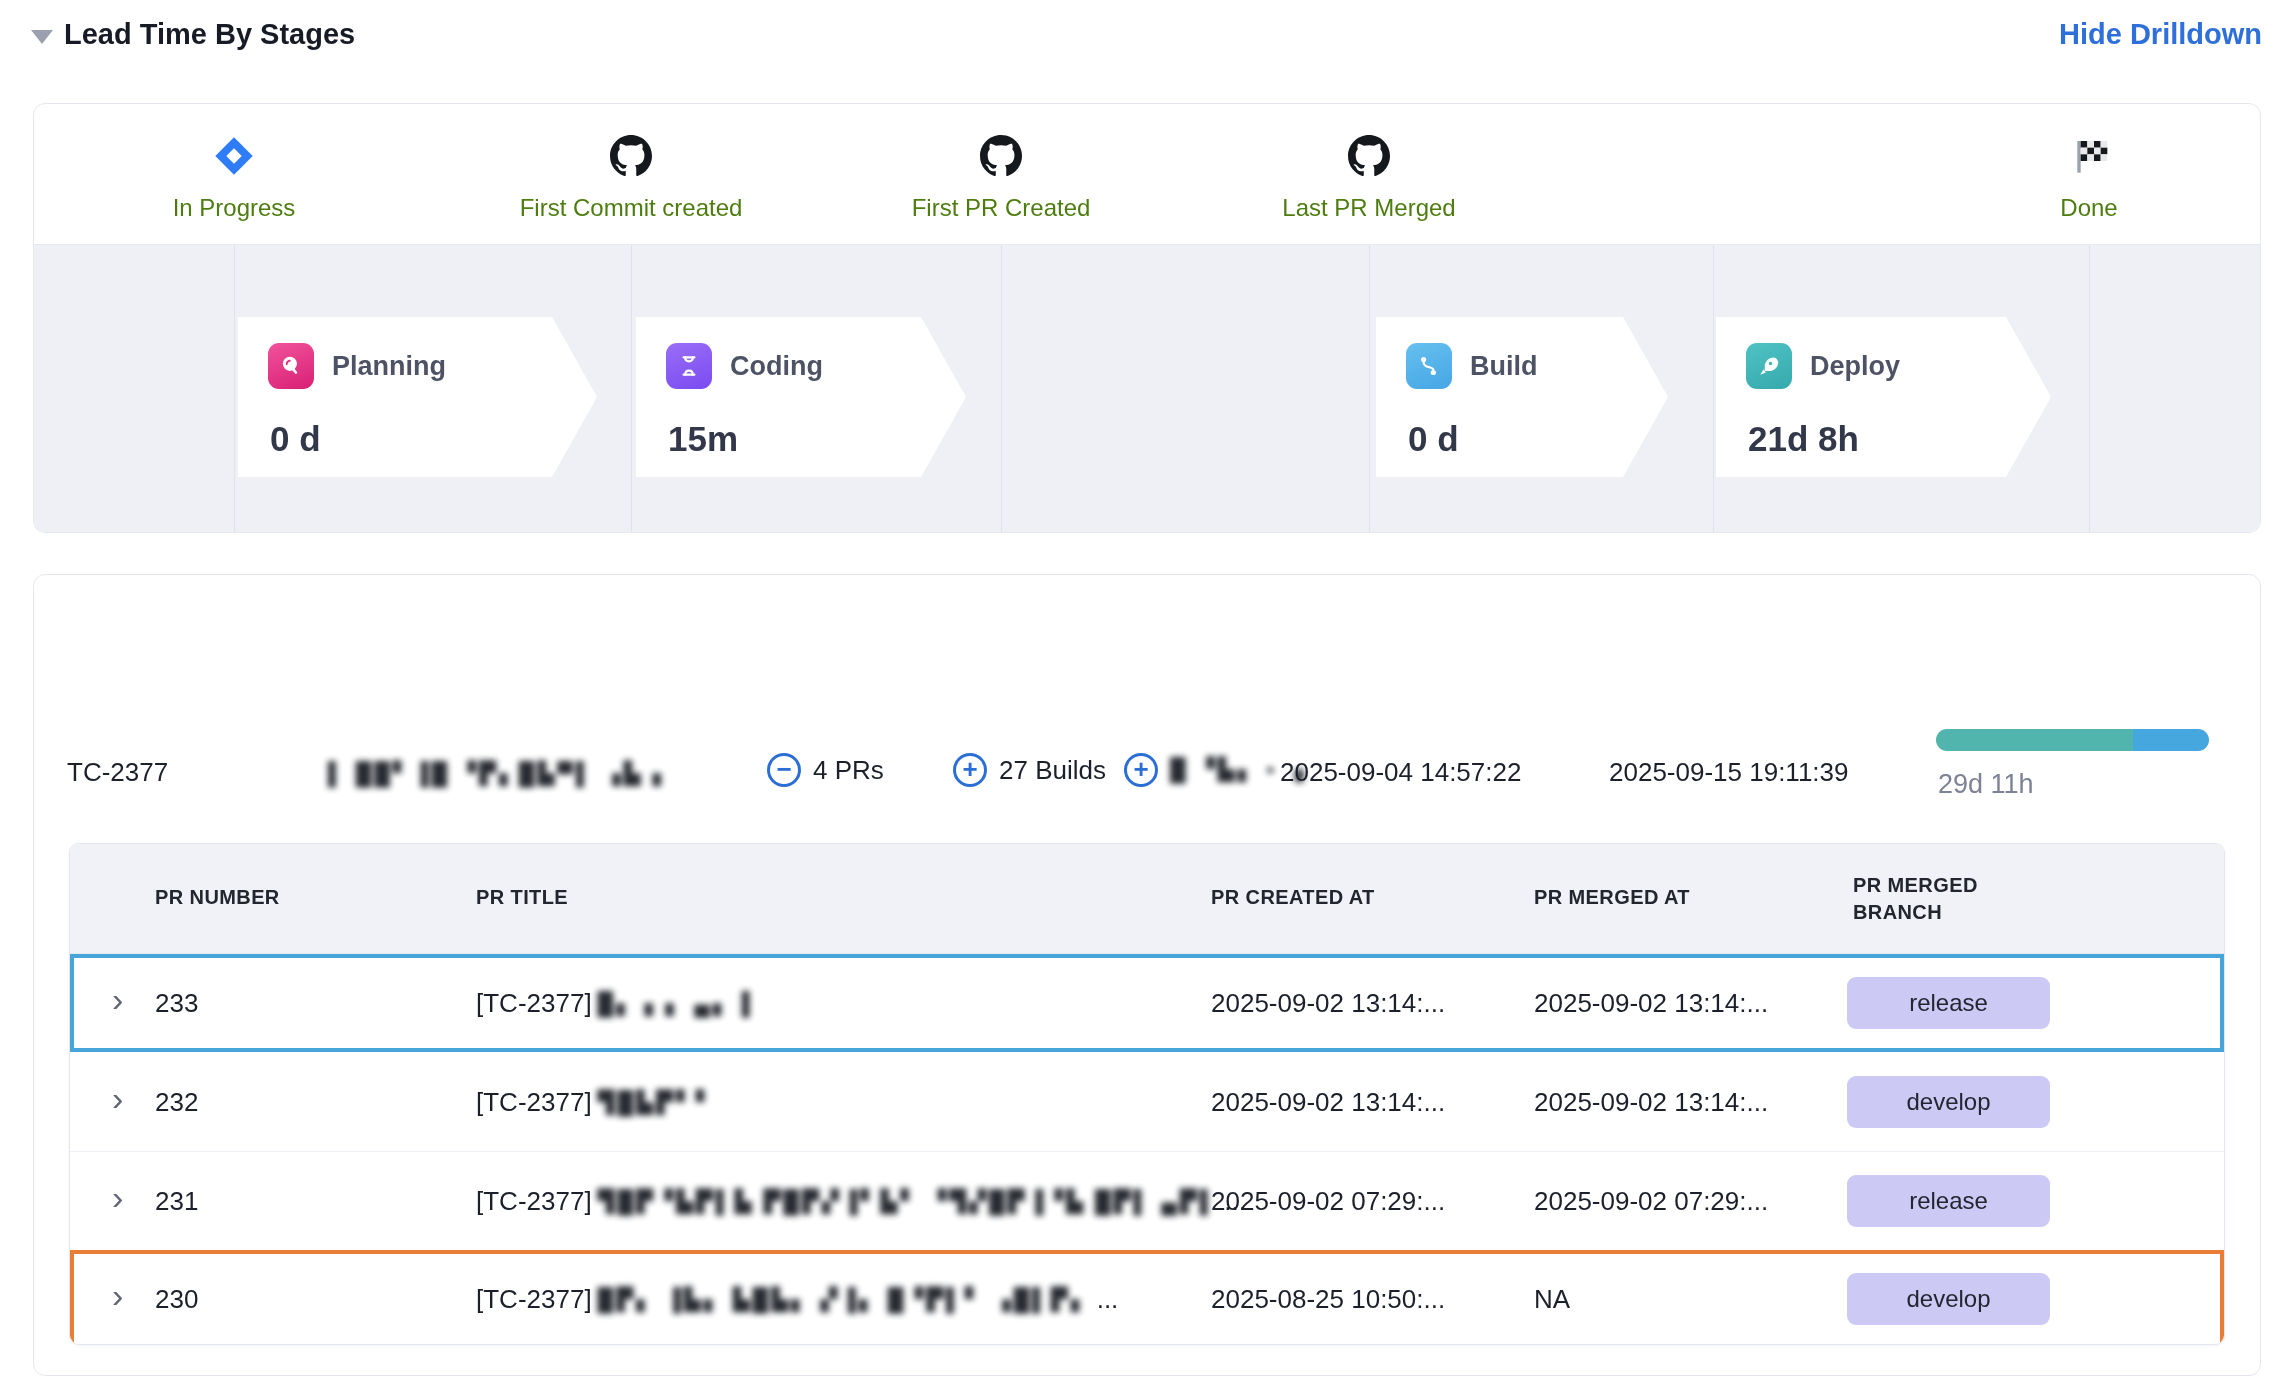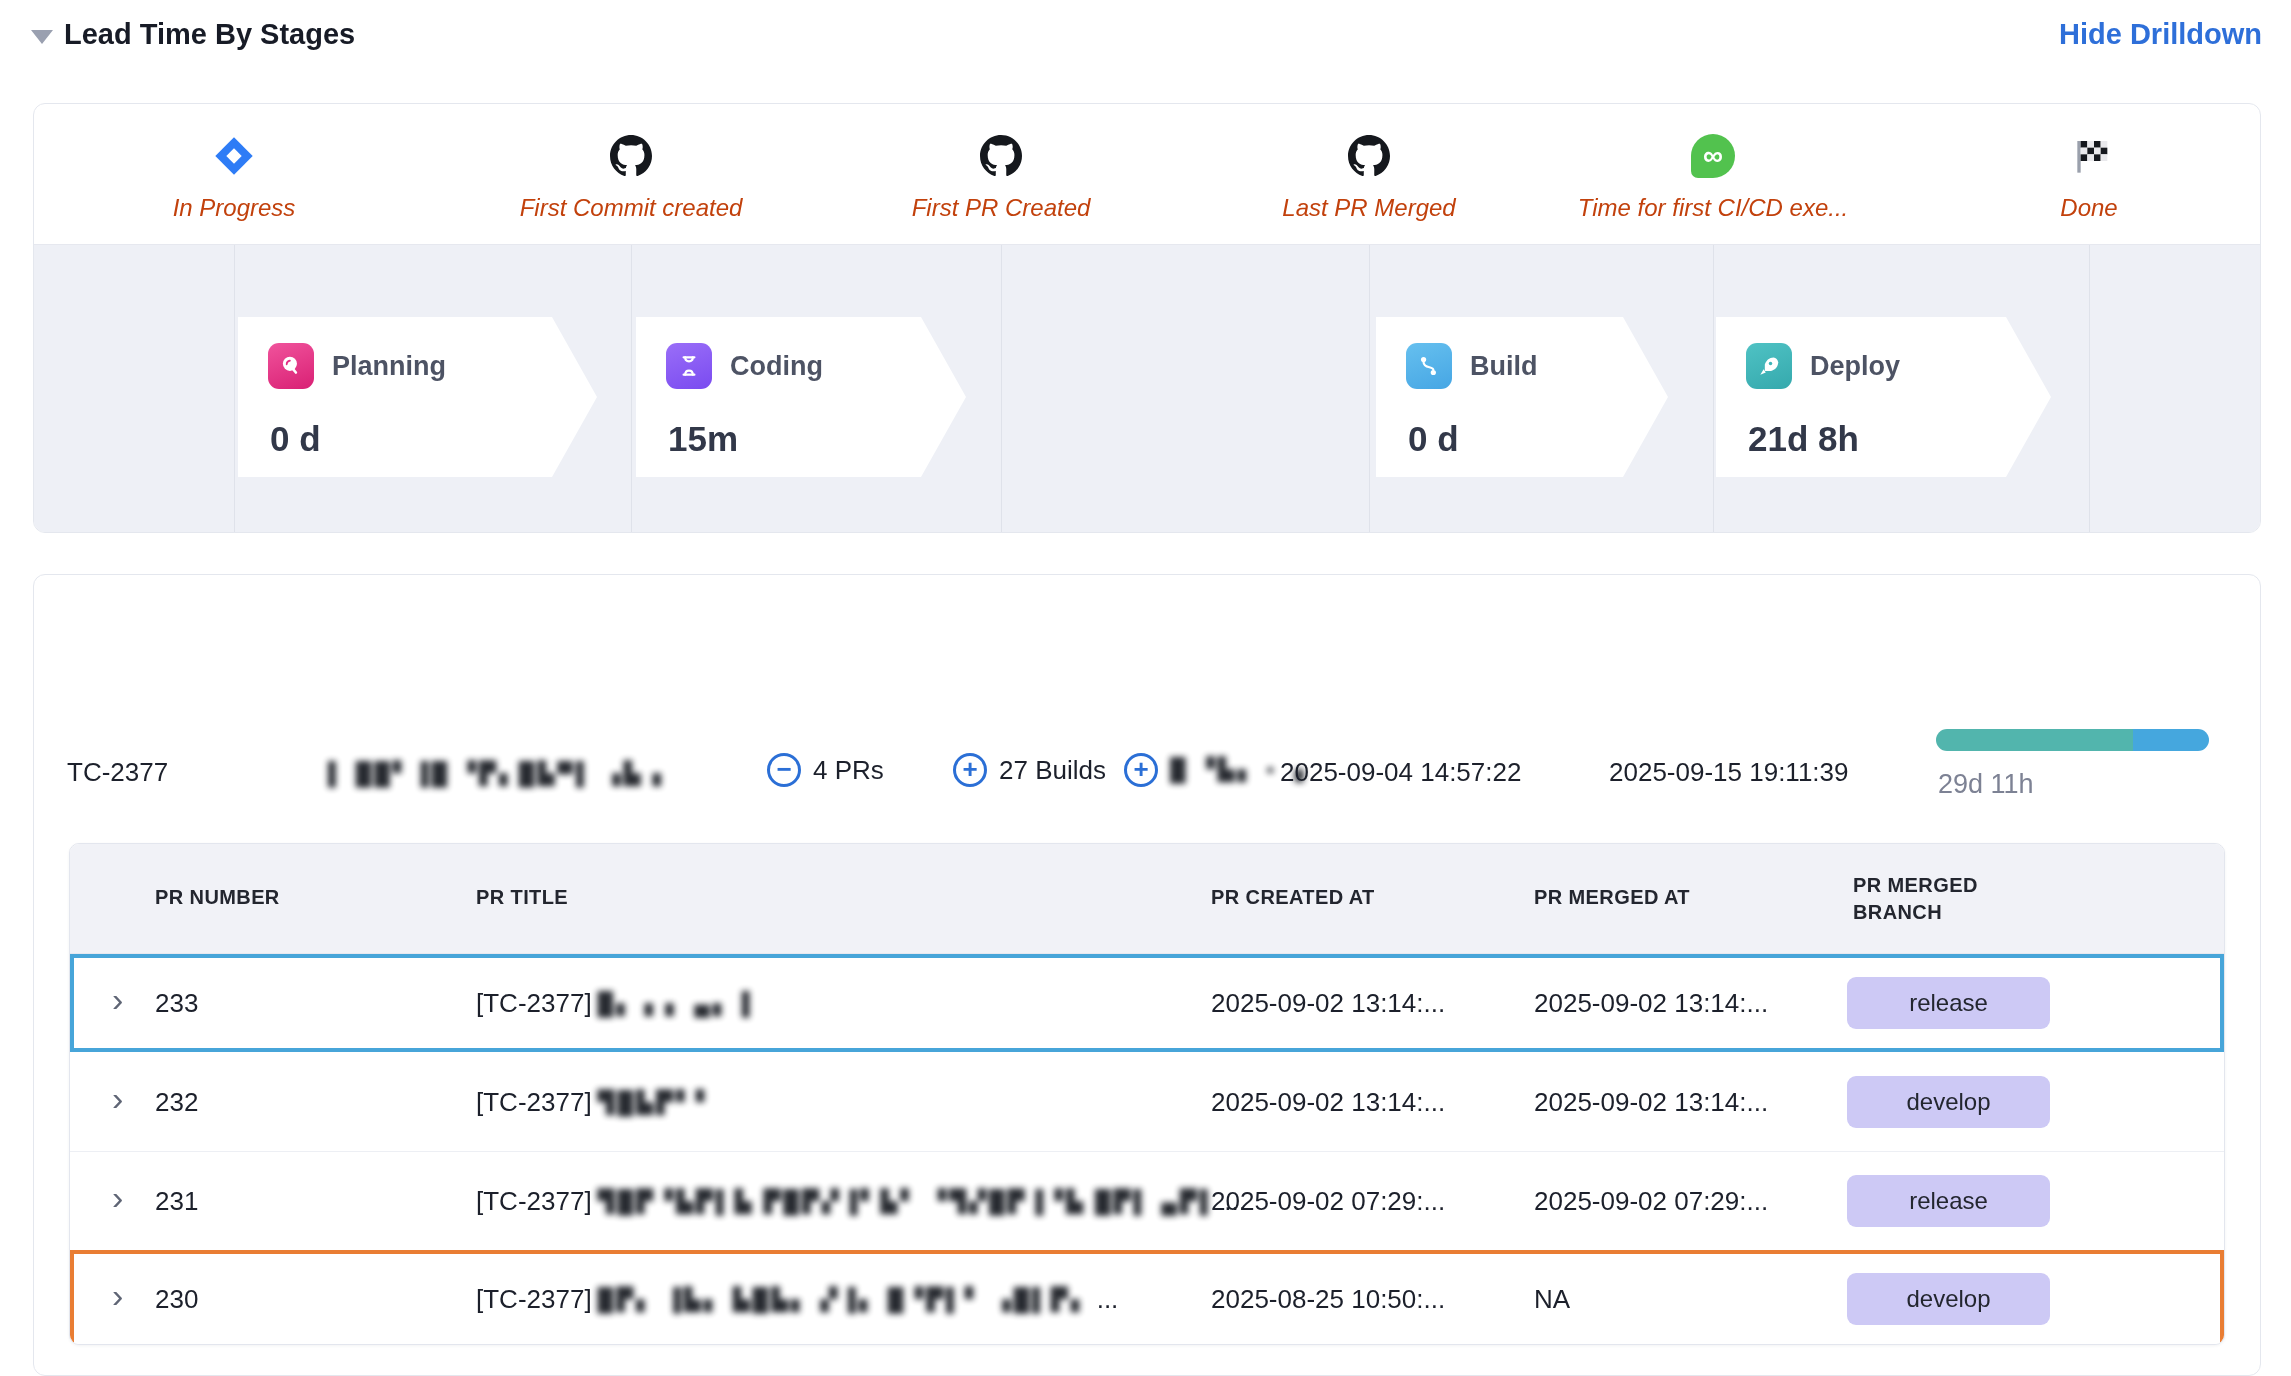--- a/index.html
+++ b/index.html
@@ -15,21 +15,21 @@
   .drill-link { position:absolute; right:29px; top:18px; font-size:29px; font-weight:bold; color:#2e6fd9; cursor:pointer; }
 
   
   .panel { position:absolute; background:#fff; border:1px solid #e4e7ee; border-radius:12px; overflow:hidden; }
   #stage-panel { left:33px; top:103px; width:2228px; height:430px; }
   #table-panel { left:33px; top:574px; width:2228px; height:802px; }
 
   
   .milestone { position:absolute; top:28px; transform:translateX(-50%); text-align:center; width:360px; }
   .m-icon { height:48px; display:flex; align-items:center; justify-content:center; }
-  .m-label { margin-top:14px; font-size:24px; color:#c2410c;font-style:italic; }
+  .m-label { margin-top:14px; font-size:24px; color:#4d7c0f; }
 
   .stage-band { position:absolute; left:0; right:0; top:140px; bottom:0; background:#eef0f6; border-top:1px solid #e6e8ef; }
   .v-div { position:absolute; top:0; bottom:0; width:1px; background:#dfe2ea; }
 
   .stage-card { position:absolute; top:72px; height:160px; background:#fff;
     clip-path:polygon(0 0, calc(100% - 45px) 0, 100% 50%, calc(100% - 45px) 100%, 0 100%); }
   .card-head { position:absolute; left:30px; top:26px; display:flex; align-items:center; gap:18px; }
   .card-icon { width:46px; height:46px; border-radius:11px; display:flex; align-items:center; justify-content:center; flex:none; }
   .card-name { font-size:27px; font-weight:bold; color:#4d5364; }
   .card-value { position:absolute; left:32px; top:102px; font-size:35px; font-weight:bold; color:#323849; }
@@ -122,26 +122,20 @@
       <div class="m-label">First PR Created</div>
     </div>
     <div class="milestone" style="left:1335px">
       <div class="m-icon">
         <svg width="42" height="42" viewBox="0 0 16 16">
             <path fill="#15181d" d="M8 0C3.58 0 0 3.58 0 8c0 3.54 2.29 6.53 5.47 7.59.4.07.55-.17.55-.38 0-.19-.01-.82-.01-1.49-2.01.37-2.53-.49-2.69-.94-.09-.23-.48-.94-.82-1.13-.28-.15-.68-.52-.01-.53.63-.01 1.08.58 1.23.82.72 1.21 1.87.87 2.33.66.07-.52.28-.87.51-1.07-1.78-.2-3.64-.89-3.64-3.95 0-.87.31-1.59.82-2.15-.08-.2-.36-1.02.08-2.12 0 0 .67-.21 2.2.82.64-.18 1.32-.27 2-.27s1.36.09 2 .27c1.53-1.04 2.2-.82 2.2-.82.44 1.1.16 1.92.08 2.12.51.56.82 1.27.82 2.15 0 3.07-1.87 3.75-3.65 3.95.29.25.54.73.54 1.48 0 1.07-.01 1.93-.01 2.2 0 .21.15.46.55.38A8.01 8.01 0 0 0 16 8c0-4.42-3.58-8-8-8z"></path>
           </svg>
       </div>
       <div class="m-label">Last PR Merged</div>
     </div>
-    <div class="milestone" style="left:1679px">
-      <div class="m-icon">
-          <div class="cicd-shape"></div>
-        </div>
-      <div class="m-label">Time for first CI/CD exe...</div>
-    </div>
     <div class="milestone" style="left:2055px">
       <div class="m-icon">
         <svg width="40" height="40" viewBox="0 0 24 24">
           <rect x="5" y="3" width="2" height="19" fill="#9aa0ac"></rect>
           <g>
             <rect x="7" y="3" width="4" height="4" fill="#15181d"></rect>
               <rect x="11" y="3" width="4" height="4" fill="#e9e9ec"></rect>
               <rect x="15" y="3" width="4" height="4" fill="#15181d"></rect>
               <rect x="19" y="3" width="4" height="4" fill="#e9e9ec"></rect>
             <rect x="7" y="7" width="4" height="4" fill="#e9e9ec"></rect>

